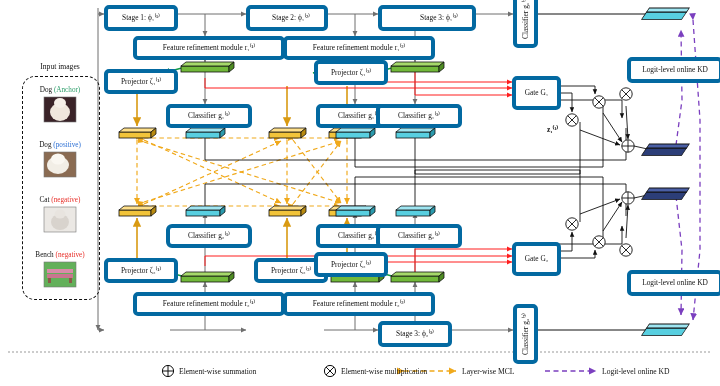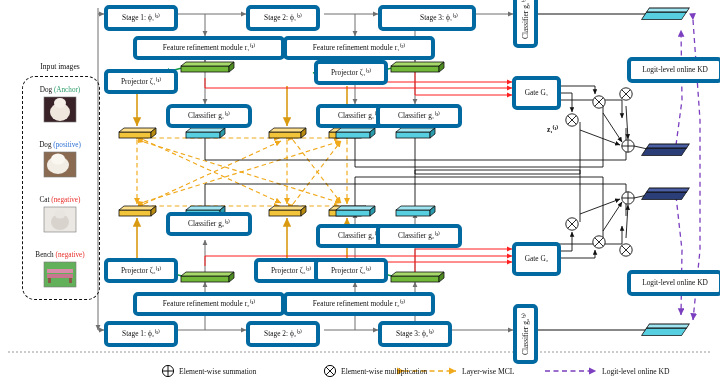--- a/index.html
+++ b/index.html
@@ -365,50 +365,48 @@
 <div class="imgcap" style="left:22px;top:196px;width:76px;">
   <span>Cat</span>
   <span style="color:#e8302a;">(negative)</span>
 </div>
 <div class="imgcap" style="left:22px;top:251px;width:76px;">
   <span>Bench</span>
   <span style="color:#e8302a;">(negative)</span>
 </div>
 
 <div class="nodebox" style="left:104px;top:5px;width:66px;height:18px;">Stage 1: ϕ₁⁽¹⁾</div>
-<div class="nodebox" style="left:246px;top:5px;width:66px;height:18px;">Stage 2: ϕ₁⁽²⁾</div>
+<div class="nodebox" style="left:246px;top:5px;width:66px;height:18px;padding-left:8px;">Stage 2: ϕ₁⁽²⁾</div>
 <div class="nodebox" style="left:378px;top:5px;width:66px;height:18px;padding-left:24px;">Stage 3: ϕ₁⁽³⁾</div>
 
 <div class="nodebox" style="left:133px;top:36px;width:144px;height:16px;">Feature refinement module r₁⁽¹⁾</div>
 <div class="nodebox" style="left:283px;top:36px;width:144px;height:16px;">Feature refinement module r₁⁽²⁾</div>
 
 <div class="nodebox" style="left:104px;top:69px;width:66px;height:17px;">Projector ζ₁⁽¹⁾</div>
 <div class="nodebox" style="left:314px;top:60px;width:66px;height:17px;">Projector ζ₁⁽³⁾</div>
 
-<div class="nodebox" style="left:166px;top:104px;width:78px;height:16px;border-radius:6px;">Classifier g₁⁽¹⁾</div>
+<div class="nodebox" style="left:166px;top:104px;width:78px;height:16px;">Classifier g₁⁽¹⁾</div>
 <div class="nodebox" style="left:316px;top:104px;width:78px;height:16px;">Classifier g₁⁽²⁾</div>
 <div class="nodebox" style="left:376px;top:104px;width:78px;height:16px;">Classifier g₁⁽³⁾</div>
 
 <div class="nodebox vert" style="left:513px;top:-12px;width:17px;height:52px;">Classifier g₁⁽³⁾</div>
 
 <div class="nodebox" style="left:512px;top:76px;width:41px;height:26px;">Gate G₁</div>
 <div class="lbl" style="left:547px;top:124px;font-weight:bold;">z₁⁽¹⁾</div>
 
-<div class="nodebox" style="left:104px;top:321px;width:66px;height:18px;">Stage 1: ϕ₂⁽¹⁾</div>
-<div class="nodebox" style="left:246px;top:321px;width:66px;height:18px;">Stage 2: ϕ₂⁽²⁾</div>
 <div class="nodebox" style="left:378px;top:321px;width:66px;height:18px;">Stage 3: ϕ₂⁽³⁾</div>
 
 <div class="nodebox" style="left:133px;top:292px;width:144px;height:16px;">Feature refinement module r₂⁽¹⁾</div>
 <div class="nodebox" style="left:104px;top:258px;width:66px;height:17px;">Projector ζ₂⁽¹⁾</div>
 
 <div class="nodebox" style="left:283px;top:292px;width:144px;height:16px;">Feature refinement module r₂⁽²⁾</div>
 <div class="nodebox" style="left:254px;top:258px;width:66px;height:17px;">Projector ζ₂⁽²⁾</div>
-<div class="nodebox" style="left:314px;top:258px;width:66px;height:17px;">Projector ζ₂⁽³⁾</div>
-
-<div class="nodebox" style="left:166px;top:212px;width:78px;height:16px;">Classifier g₂⁽¹⁾</div>
+<div class="nodebox" style="left:314px;top:252px;width:66px;height:17px;">Projector ζ₂⁽³⁾</div>
+
+<div class="nodebox" style="left:166px;top:224px;width:78px;height:16px;border-radius:6px;">Classifier g₂⁽¹⁾</div>
 <div class="nodebox" style="left:316px;top:224px;width:78px;height:16px;">Classifier g₂⁽²⁾</div>
 <div class="nodebox" style="left:376px;top:224px;width:78px;height:16px;">Classifier g₂⁽³⁾</div>
 
 <div class="nodebox vert" style="left:513px;top:304px;width:17px;height:52px;">Classifier g₂⁽³⁾</div>
 
 <div class="nodebox" style="left:512px;top:242px;width:41px;height:26px;">Gate G₂</div>
 
 <div class="nodebox" style="left:627px;top:57px;width:88px;height:18px;">Logit-level online KD</div>
 <div class="nodebox" style="left:627px;top:270px;width:88px;height:18px;">Logit-level online KD</div>
 

